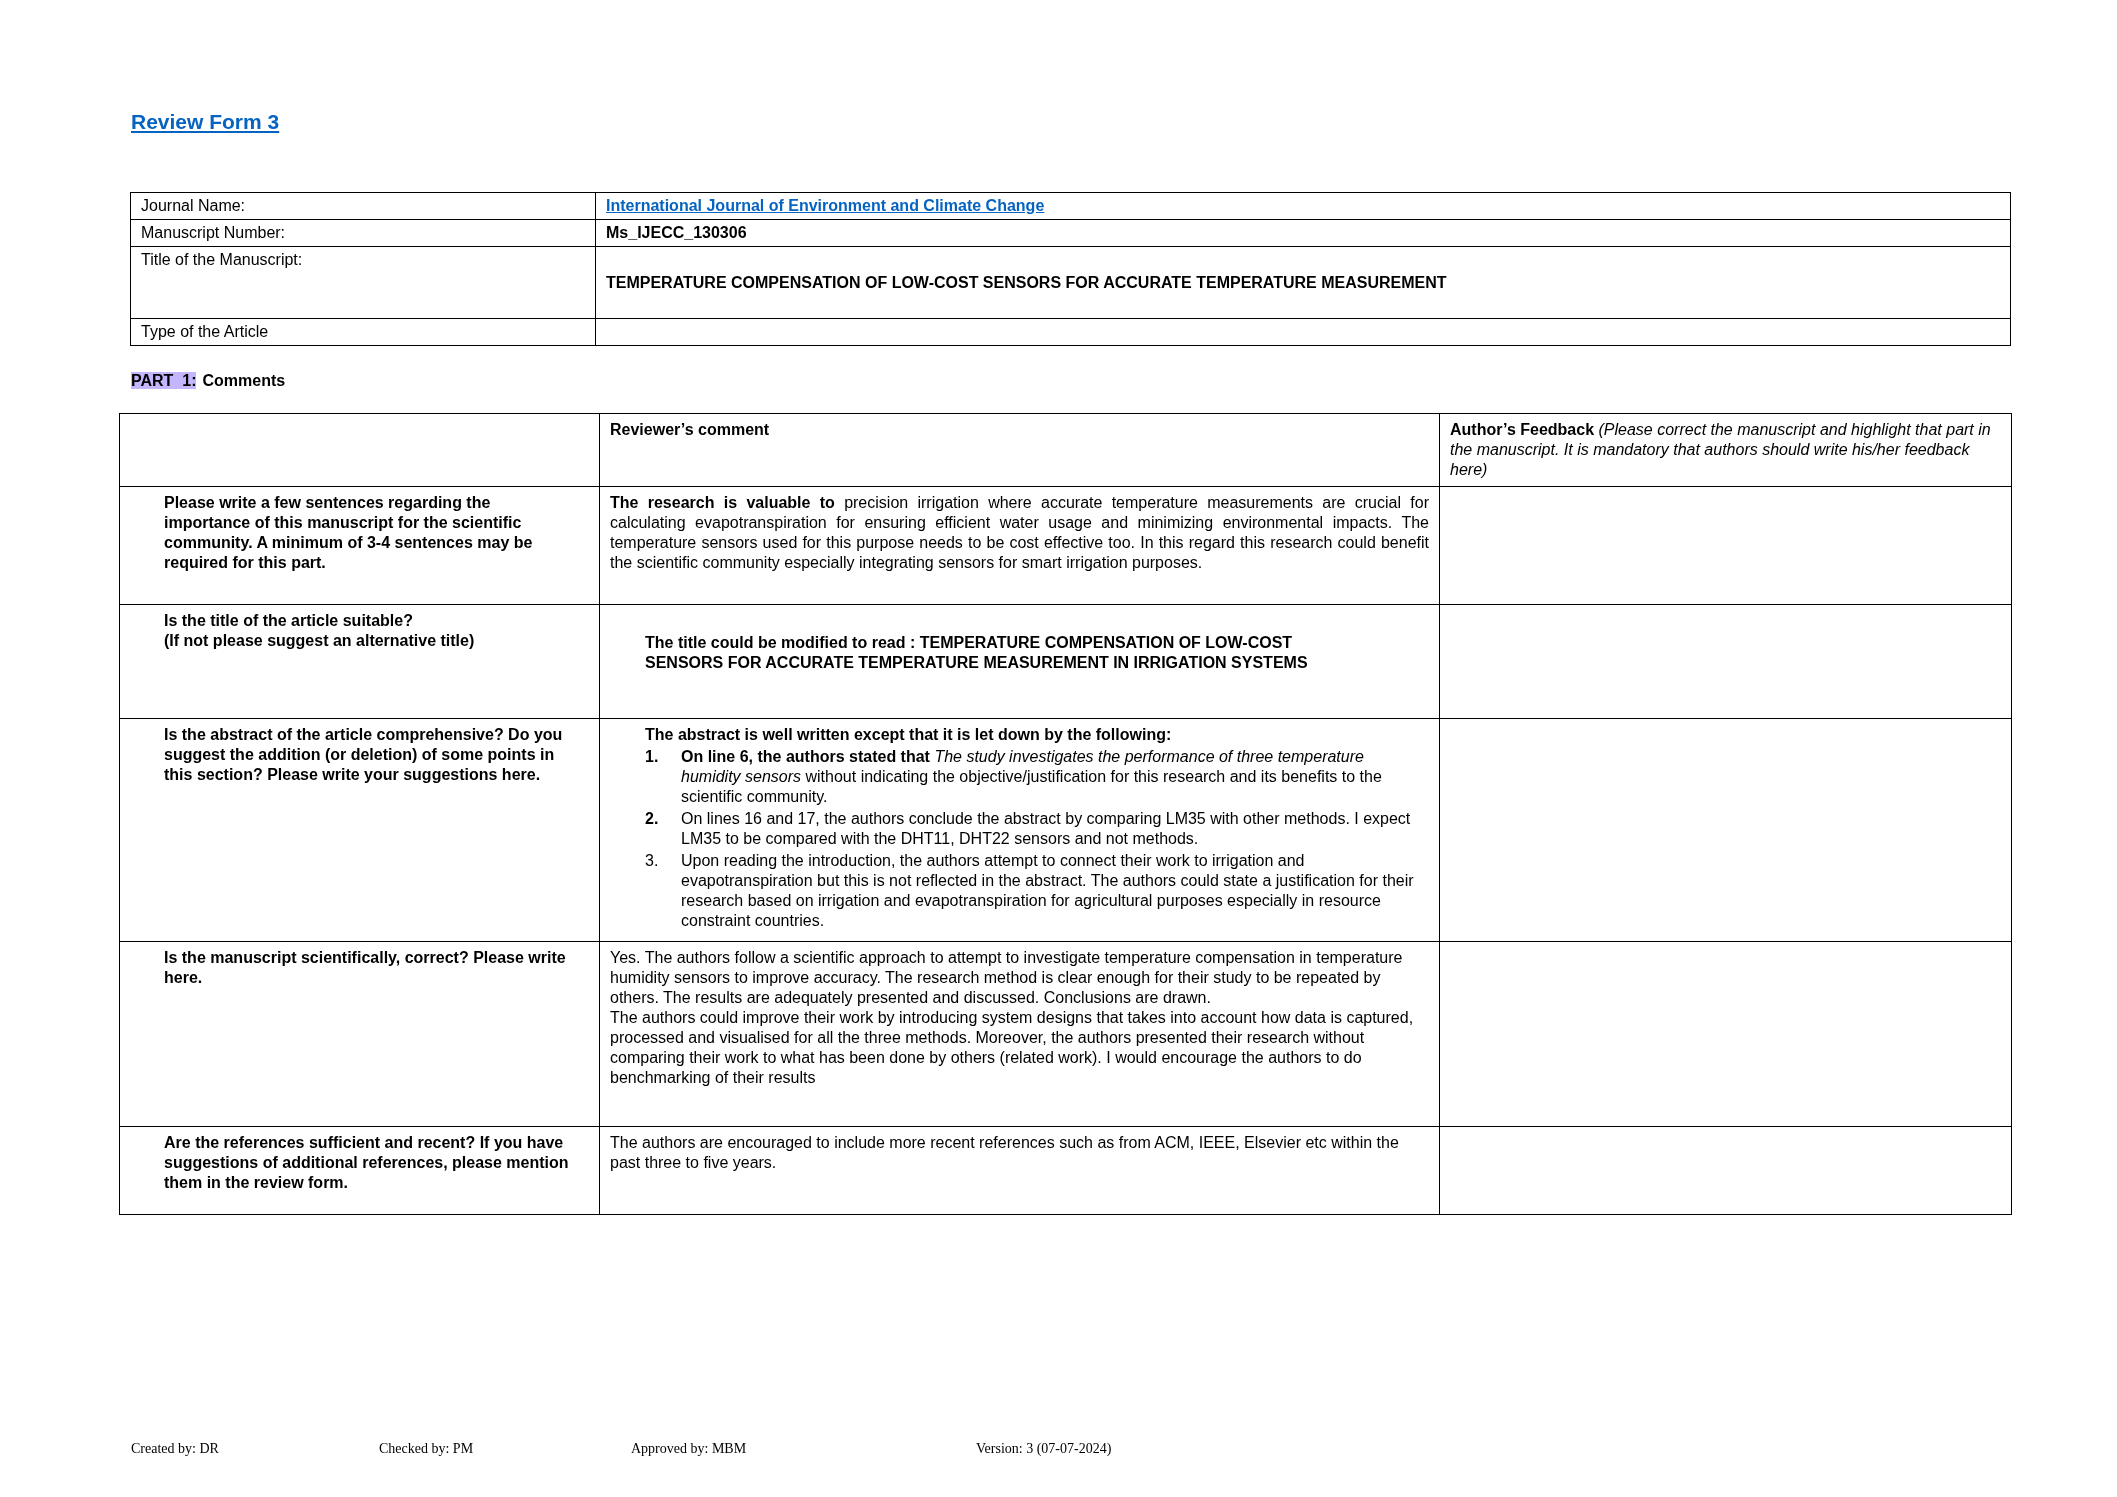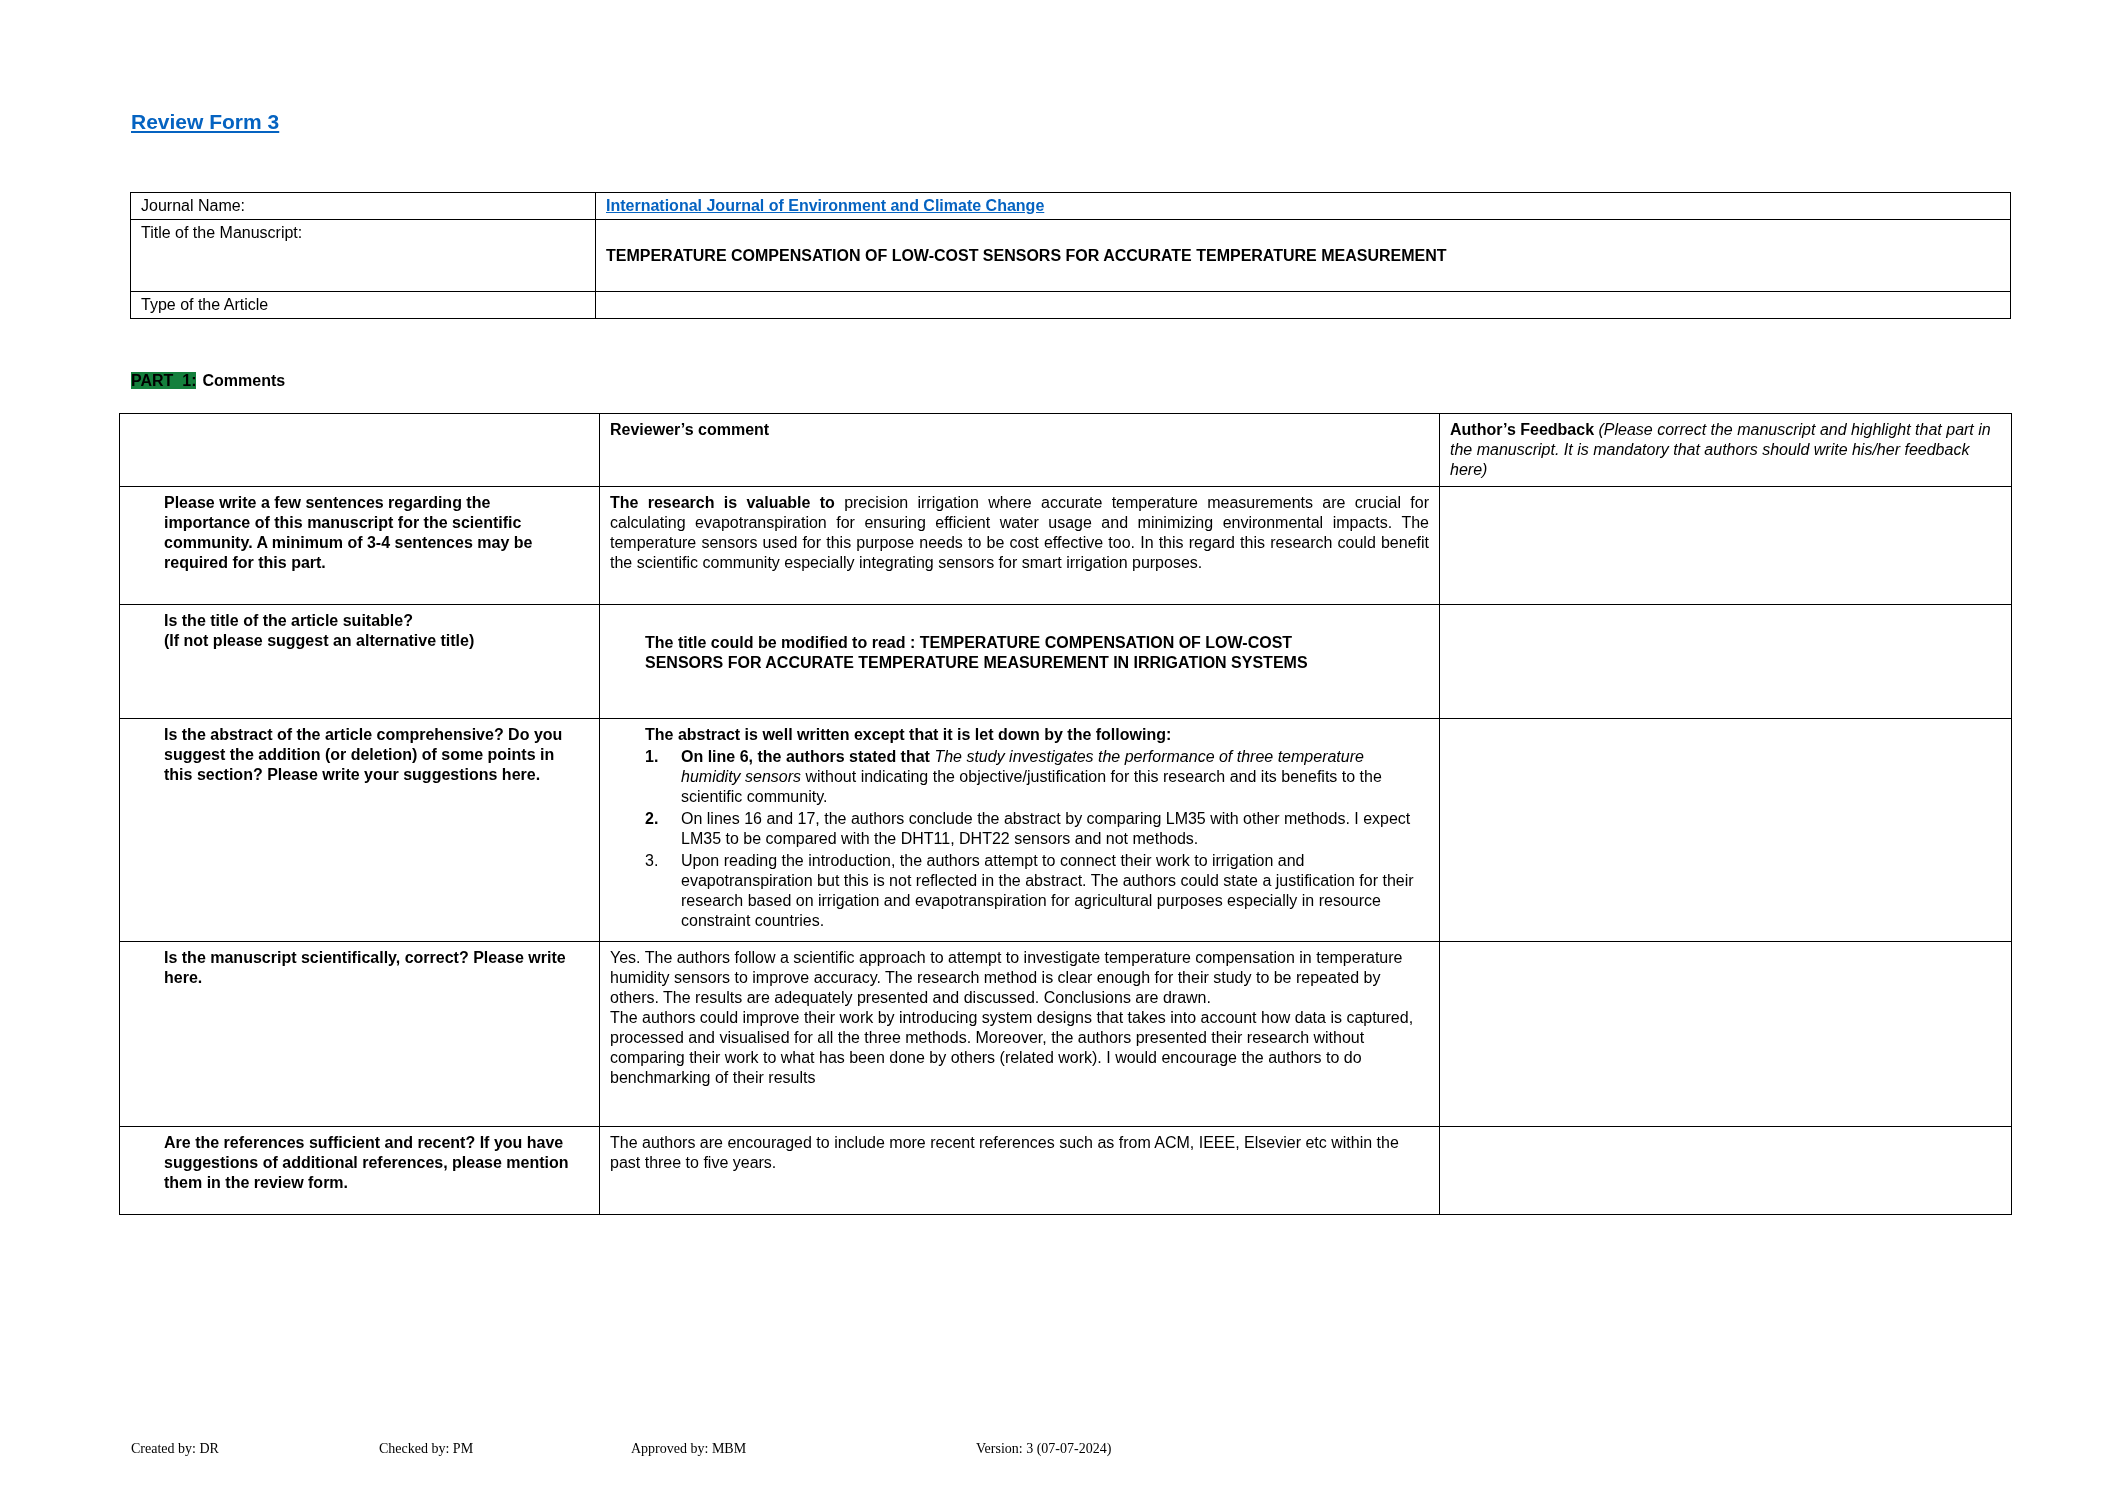--- a/index.html
+++ b/index.html
@@ -21,21 +21,21 @@
     position:absolute; left:130px; top:192px; width:1881px;
     border-collapse:collapse; font-size:16px; line-height:20px; table-layout:fixed;
   }
   .info-table td { border:1.5px solid #000; padding:3px 10px; vertical-align:top;margin-left:10px; }
   .ic1 { width:465px; }
   .ir1 { height:27px; } .ir2 { height:27px; } .ir3 { height:72px; } .ir4 { height:17px; }
   .info-table td.vmid { vertical-align:middle; }
   .link { color:#0563C1; font-weight:bold; text-decoration:underline; cursor:pointer; }
 
   .part1 { position:absolute; left:131px; top:372px; font-size:16px; font-weight:bold; }
-  .part1-tag { background:#15803d; white-space:pre; }
+  .part1-tag { background:#c4b5fd; white-space:pre; }
   .part1-label { margin-left:6px; }
 
   
   .ctable {
     position:absolute; left:119px; top:413px; width:1892px;
     border-collapse:collapse; font-size:16px; line-height:20px; table-layout:fixed;
   }
   .ctable td { border:1.5px solid #000; vertical-align:top; padding:6px 10px; }
   .c1 { width:480px; } .c2 { width:840px; } .c3 { width:572px; }
   tr.hdr { height:62px; } tr.r1 { height:118px;margin-top:32px; } tr.r2 { height:114px; }
@@ -69,20 +69,24 @@
     <colgroup>
         <col class="ic1">
         <col>
       </colgroup>
     <tbody>
         <tr class="ir1">
       <td>Journal Name:</td>
       <td>
         <span class="link">International Journal of Environment and Climate Change</span>
       </td>
+    </tr>
+    <tr class="ir2">
+      <td>Manuscript Number:</td>
+      <td class="bold">Ms_IJECC_130306</td>
     </tr>
     <tr class="ir3">
       <td>Title of the Manuscript:</td>
       <td class="bold vmid">TEMPERATURE COMPENSATION OF LOW-COST SENSORS FOR ACCURATE TEMPERATURE MEASUREMENT</td>
     </tr>
     <tr class="ir4">
       <td>Type of the Article</td>
       <td></td>
     </tr>
   </tbody>

